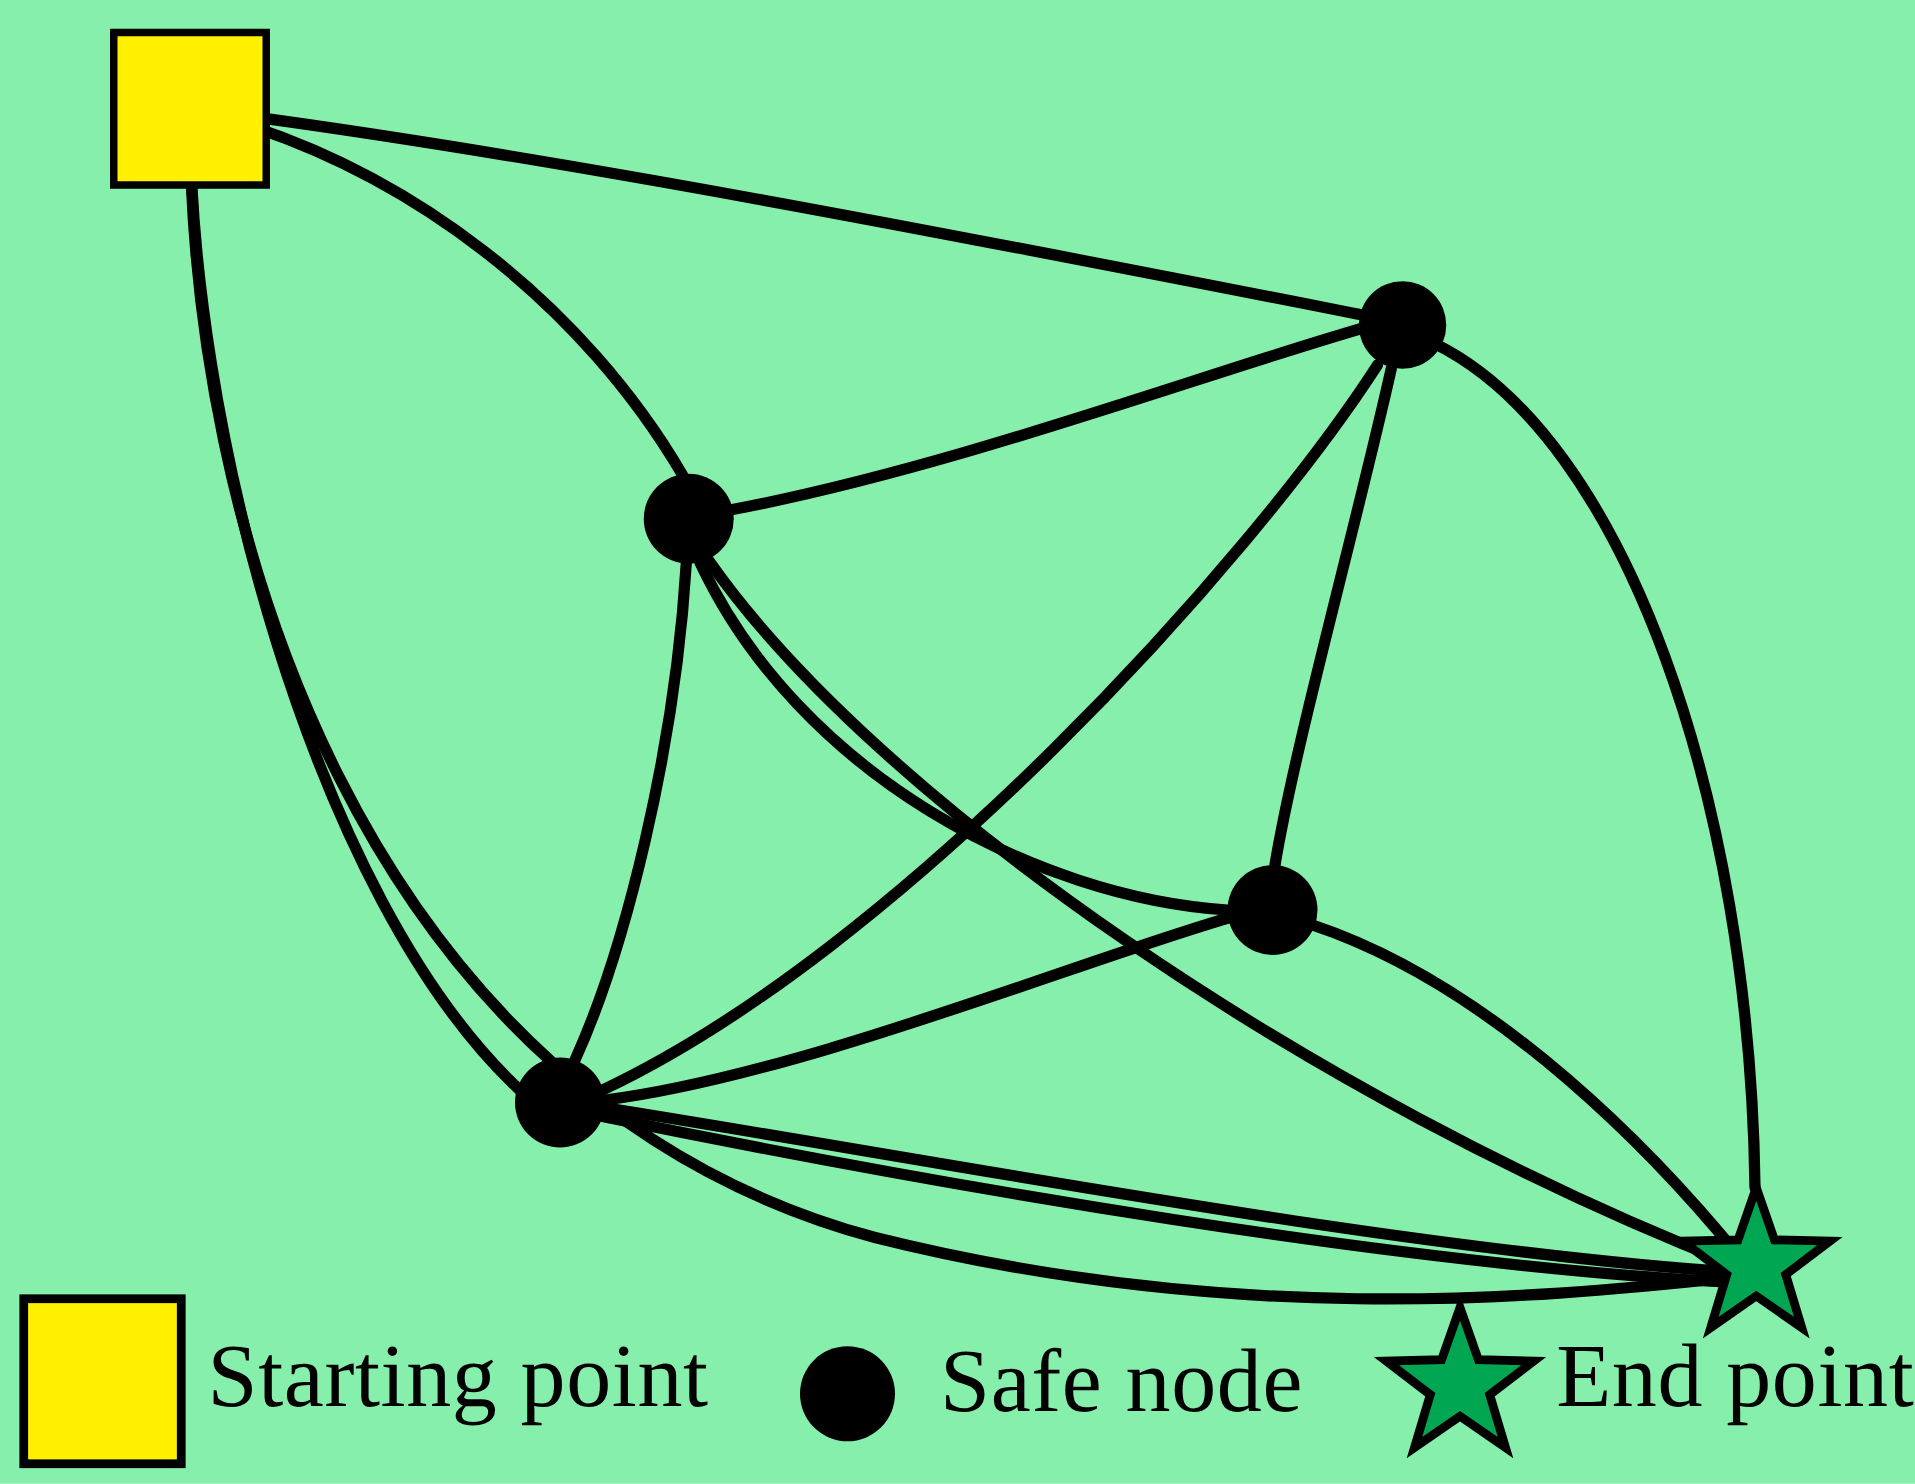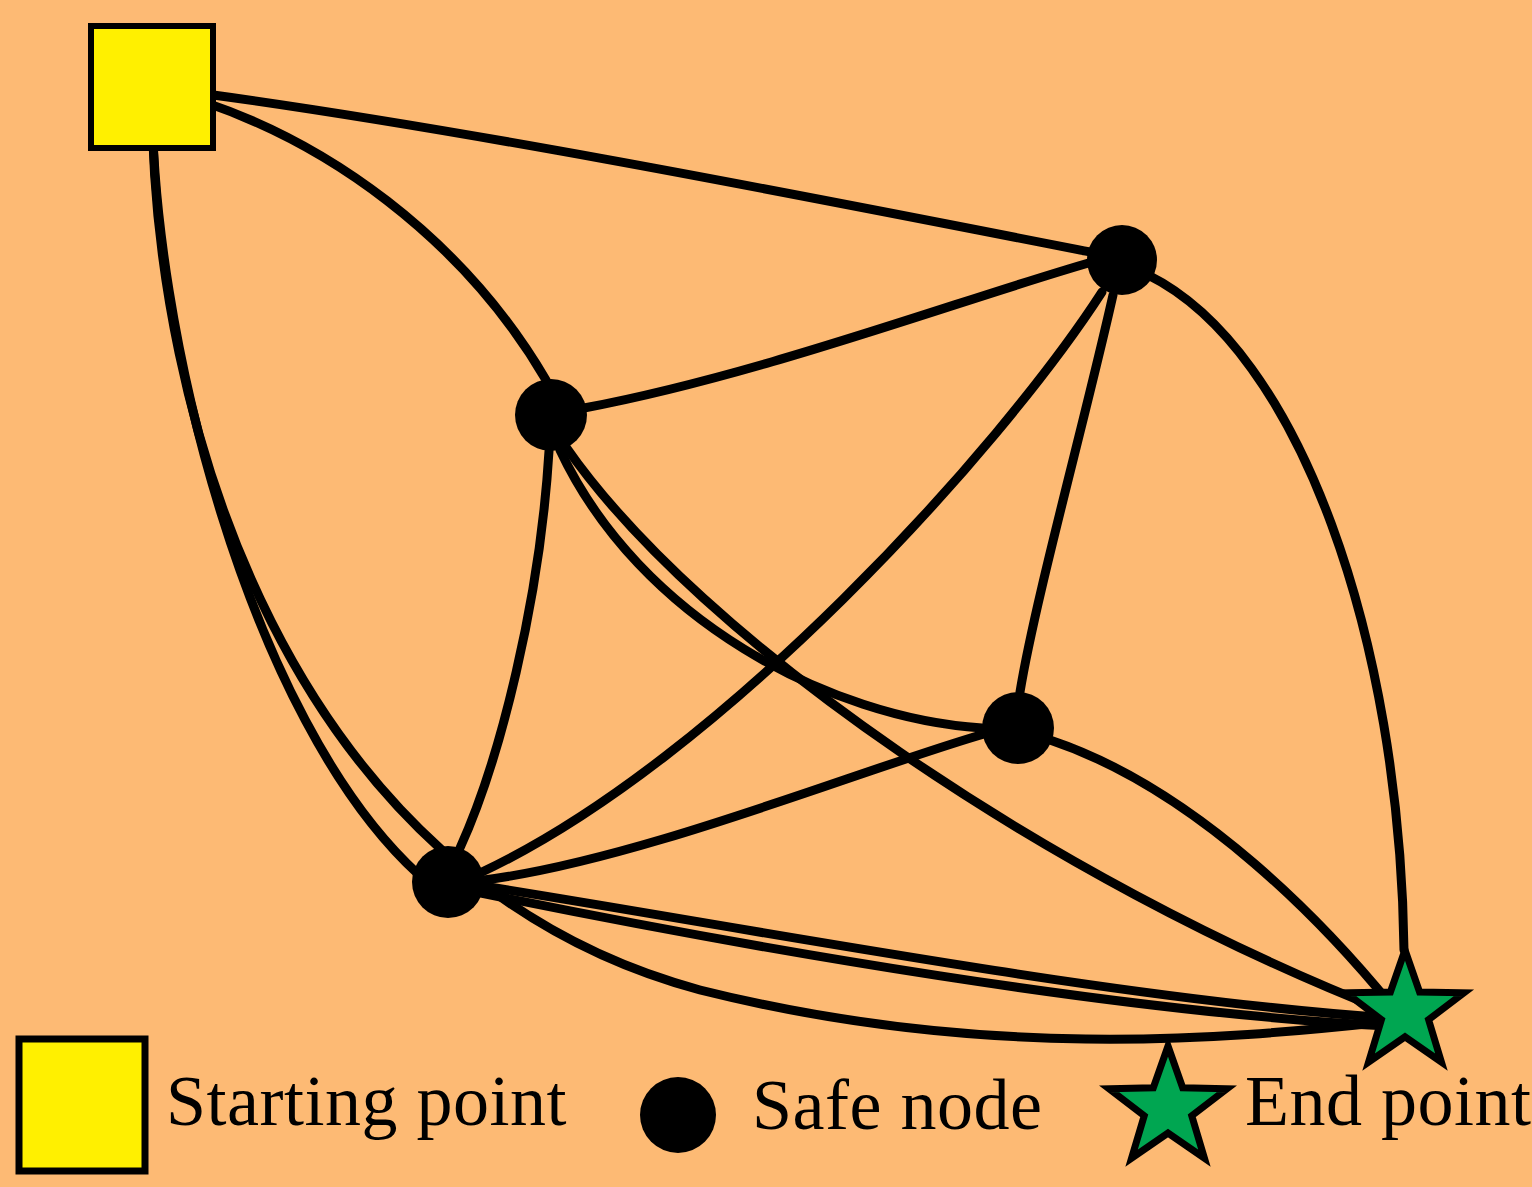--- a/index.html
+++ b/index.html
@@ -12,21 +12,21 @@
     width: 1532px;
     height: 1187px;
     font-family: "Liberation Serif", "DejaVu Serif", serif;
     overflow: hidden;
     position: relative;
   }
   #stage {
     position: relative;
     width: 1532px;
     height: 1187px;
-    background: #fdba74;
+    background: #86efac;
   }
   #graph-svg {
     position: absolute;
     left: 0;
     top: 0;
     width: 1532px;
     height: 1187px;
     display: block;
   }
   .legend-label {

